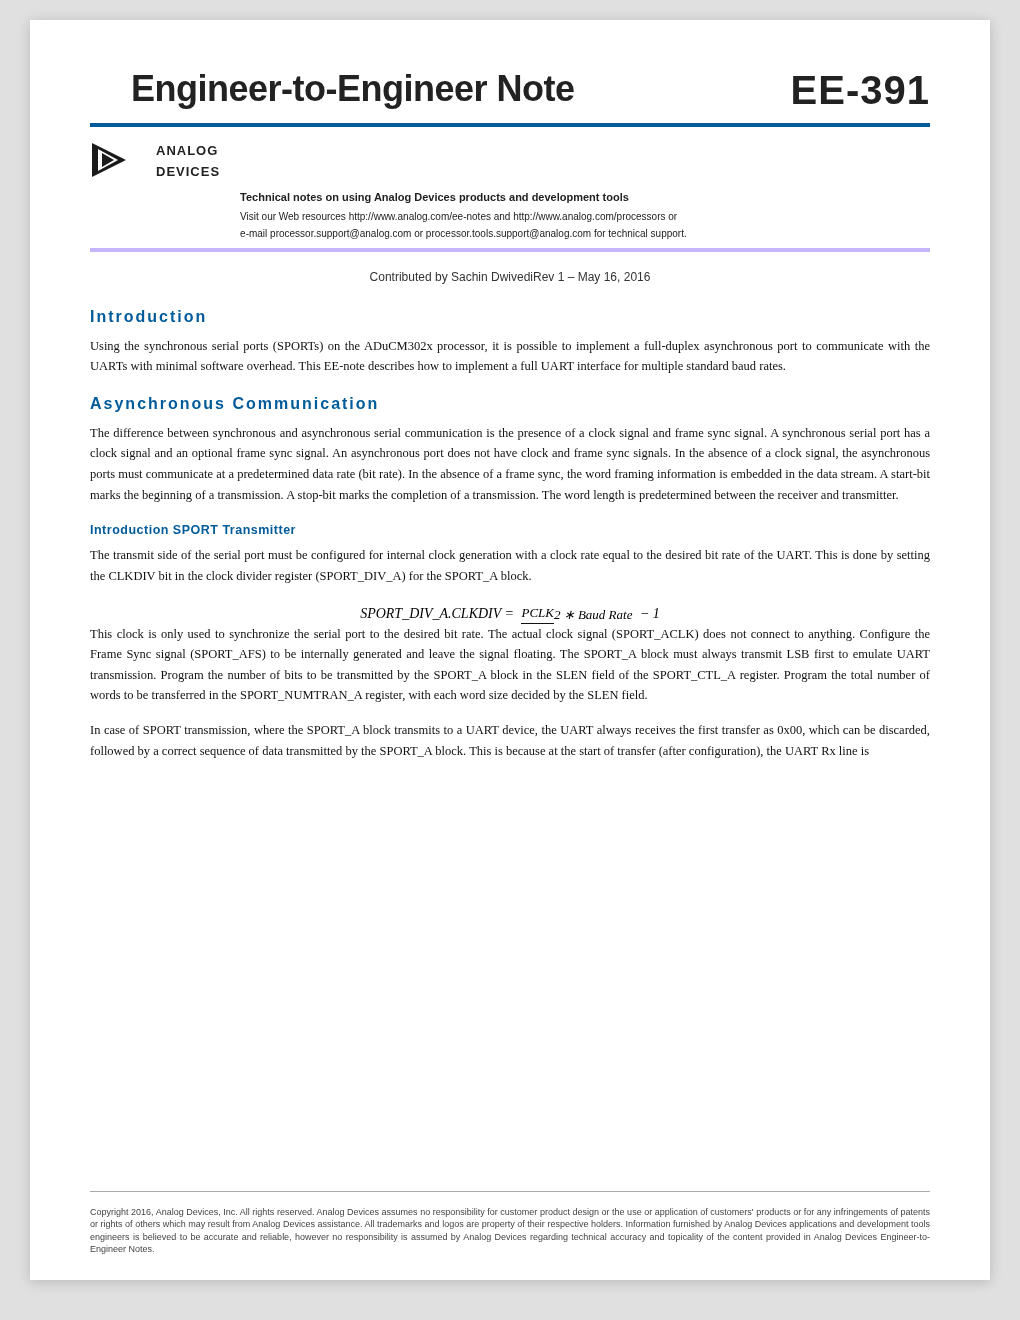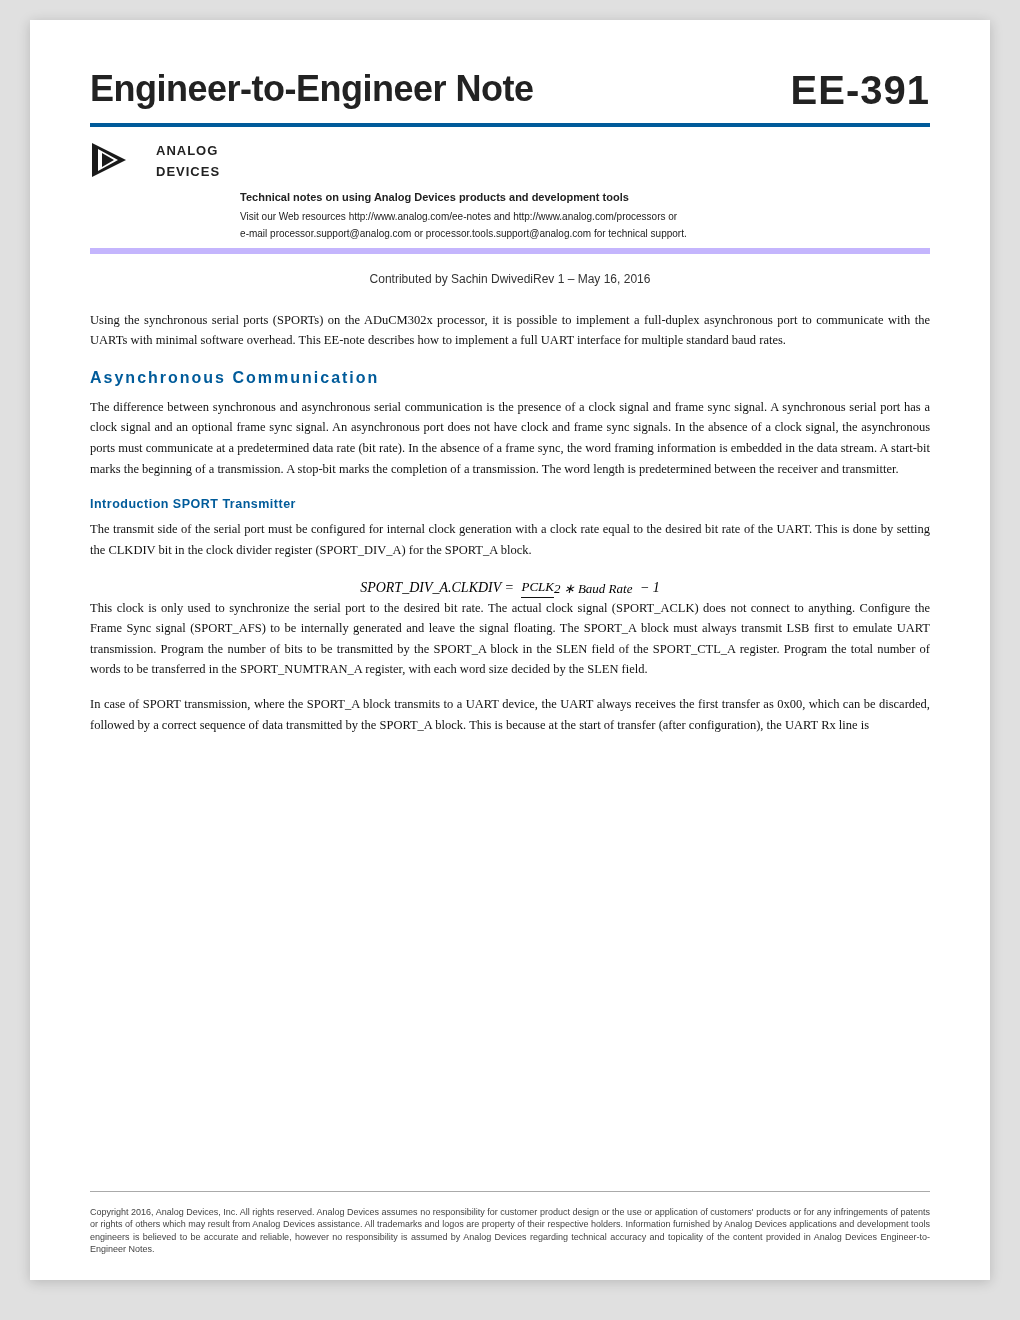--- a/index.html
+++ b/index.html
@@ -24,41 +24,42 @@
       justify-content: space-between;
       align-items: flex-start;
       margin-bottom: 10px;
     }
     .header-title {
       font-size: 36px;
       font-weight: bold;
       font-family: Arial, sans-serif;
       color: #222;
       letter-spacing: -0.5px;
+      margin-left: 41px;
     }
     .header-number {
       font-size: 40px;
       font-weight: bold;
       font-family: Arial, sans-serif;
       color: #222;
       letter-spacing: 1px;
     }
     
     .blue-bar {
       height: 4px;
       background: #005b9a;
       margin-bottom: 8px;
     }
     
     .logo-section {
       display: flex;
       align-items: flex-start;
       gap: 12px;
       padding: 6px 0 6px 0;
-      border-bottom: 6px solid #c4b5fd;
+      border-bottom: 4px solid #c4b5fd;
       margin-bottom: 18px;
     }
     .logo-icon {
       width: 54px;
       height: 38px;
     }
     .logo-text-block {
       font-family: Arial, sans-serif;
       font-size: 10.5px;
       color: #222;
@@ -189,20 +190,23 @@
       <div style="font-size:10px; margin-top:1px;">e-mail processor.support@analog.com  or  processor.tools.support@analog.com  for technical support.</div>
     </div>
   </div>
 
   <div class="article-meta">
     <span>Contributed by Sachin Dwivedi</span>
     <span>Rev 1 – May 16, 2016</span>
   </div>
 
   <div class="section-block">
+    <div class="section-heading">
+      <span>Introduction</span>
+    </div>
     <p class="body-text">Using the synchronous serial ports (SPORTs) on the ADuCM302x processor, it is possible to implement a full-duplex asynchronous port to communicate with the UARTs with minimal software overhead. This EE-note describes how to implement a full UART interface for multiple standard baud rates.</p>
   </div>
 
   <div class="section-block">
     <div class="section-heading">
       <span>Asynchronous Communication</span>
     </div>
     <p class="body-text">The difference between synchronous and asynchronous serial communication is the presence of a clock signal and frame sync signal. A synchronous serial port has a clock signal and an optional frame sync signal. An asynchronous port does not have clock and frame sync signals. In the absence of a clock signal, the asynchronous ports must communicate at a predetermined data rate (bit rate). In the absence of a frame sync, the word framing information is embedded in the data stream. A start-bit marks the beginning of a transmission. A stop-bit marks the completion of a transmission. The word length is predetermined between the receiver and transmitter.</p>
   </div>
 

